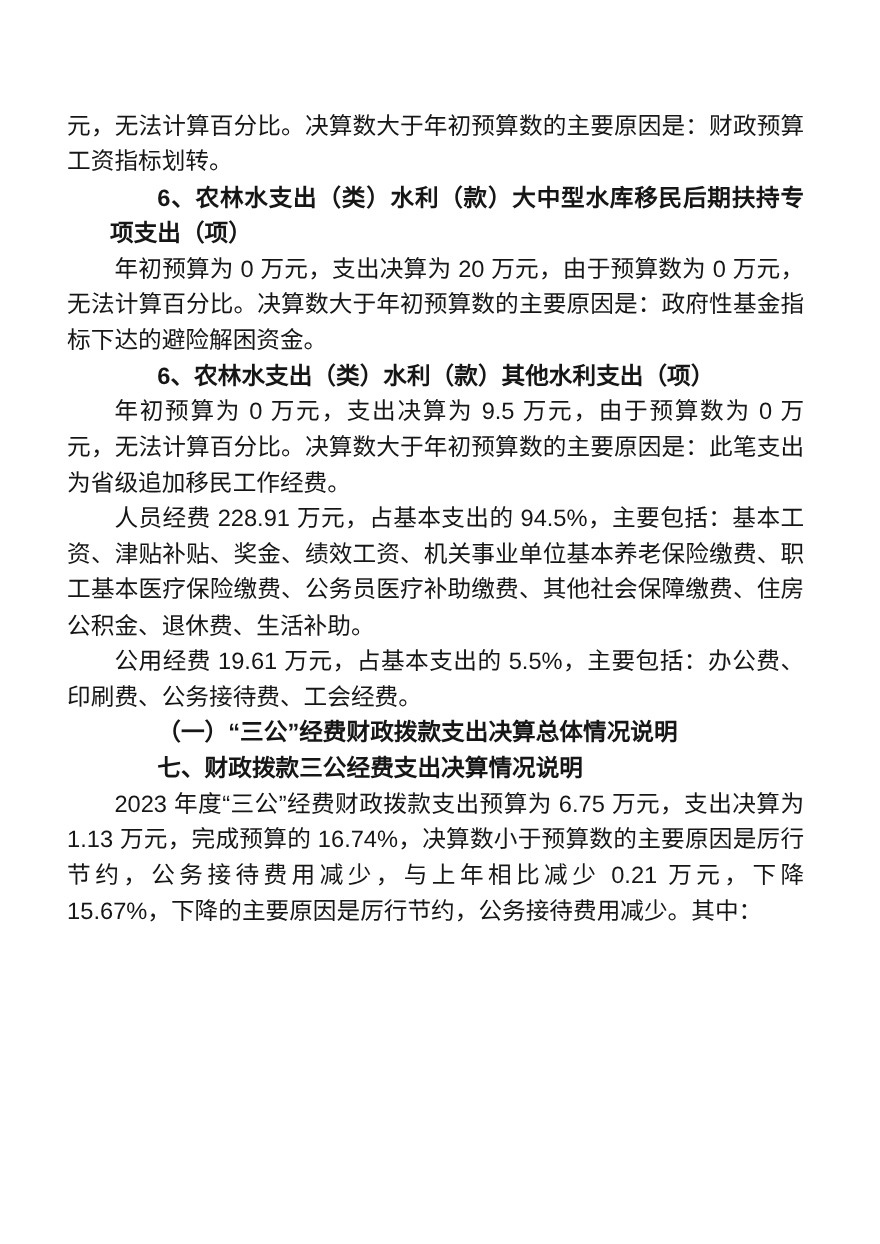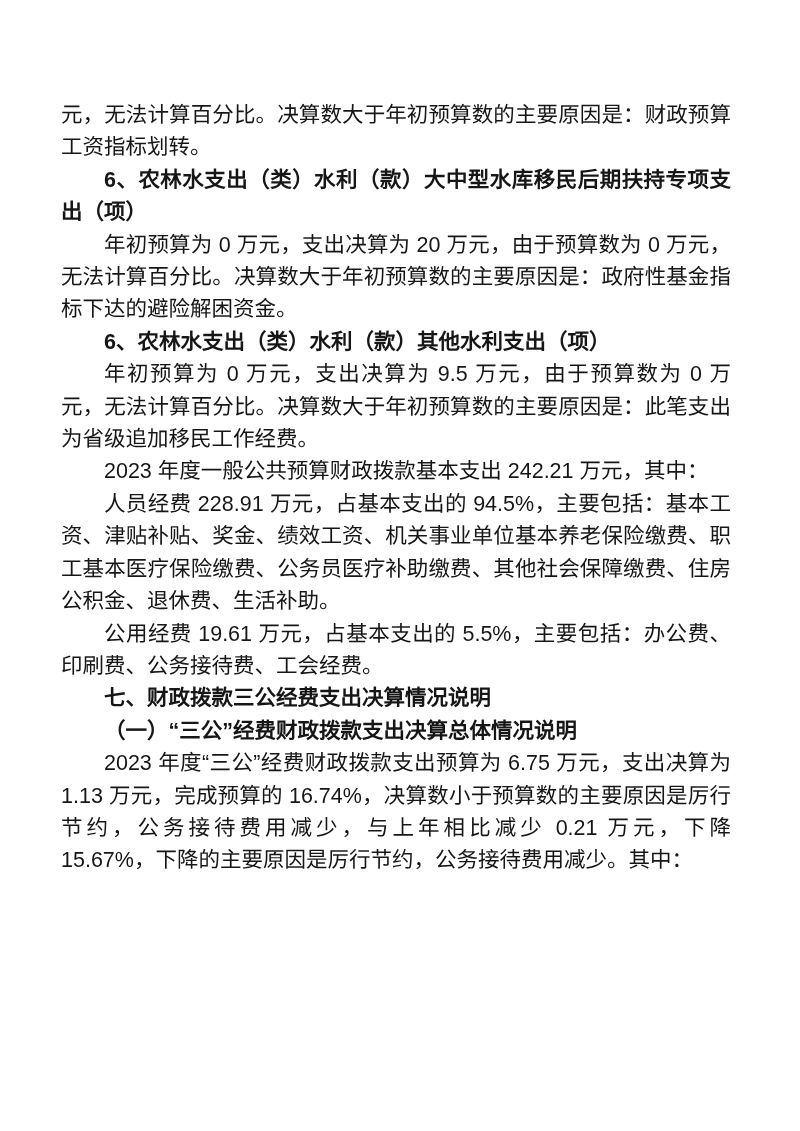--- a/index.html
+++ b/index.html
@@ -30,32 +30,32 @@
   .text-block p {
     margin: 0;
     padding: 0;
     text-indent: 2em;
   }
   .text-block p.continuation {
     text-indent: 0;
   }
   .text-block p.heading {
     font-weight: 700;
+    margin-left: 39px;
   }
 </style>
 </head>
 <body>
 
 <div class="page">
   <div class="text-block">
     <p class="continuation">元，无法计算百分比。决算数大于年初预算数的主要原因是：财政预算工资指标划转。</p>
     <p class="heading">6、农林水支出（类）水利（款）大中型水库移民后期扶持专项支出（项）</p>
     <p class="body">年初预算为 0 万元，支出决算为 20 万元，由于预算数为 0 万元，无法计算百分比。决算数大于年初预算数的主要原因是：政府性基金指标下达的避险解困资金。</p>
     <p class="heading">6、农林水支出（类）水利（款）其他水利支出（项）</p>
     <p class="body">年初预算为 0 万元，支出决算为 9.5 万元，由于预算数为 0 万元，无法计算百分比。决算数大于年初预算数的主要原因是：此笔支出为省级追加移民工作经费。</p>
-    <p class="body">2023 年度一般公共预算财政拨款基本支出 242.21 万元，其中：</p>
     <p class="body">人员经费 228.91 万元，占基本支出的 94.5%，主要包括：基本工资、津贴补贴、奖金、绩效工资、机关事业单位基本养老保险缴费、职工基本医疗保险缴费、公务员医疗补助缴费、其他社会保障缴费、住房公积金、退休费、生活补助。</p>
     <p class="body">公用经费 19.61 万元，占基本支出的 5.5%，主要包括：办公费、印刷费、公务接待费、工会经费。</p>
+    <p class="heading">（一）“三公”经费财政拨款支出决算总体情况说明</p>
     <p class="heading">七、财政拨款三公经费支出决算情况说明</p>
-    <p class="heading">（一）“三公”经费财政拨款支出决算总体情况说明</p>
     <p class="body">2023 年度“三公”经费财政拨款支出预算为 6.75 万元，支出决算为 1.13 万元，完成预算的 16.74%，决算数小于预算数的主要原因是厉行节约，公务接待费用减少，与上年相比减少 0.21 万元，下降 15.67%，下降的主要原因是厉行节约，公务接待费用减少。其中：</p>
   </div>
 </div>
 
 </body></html>

